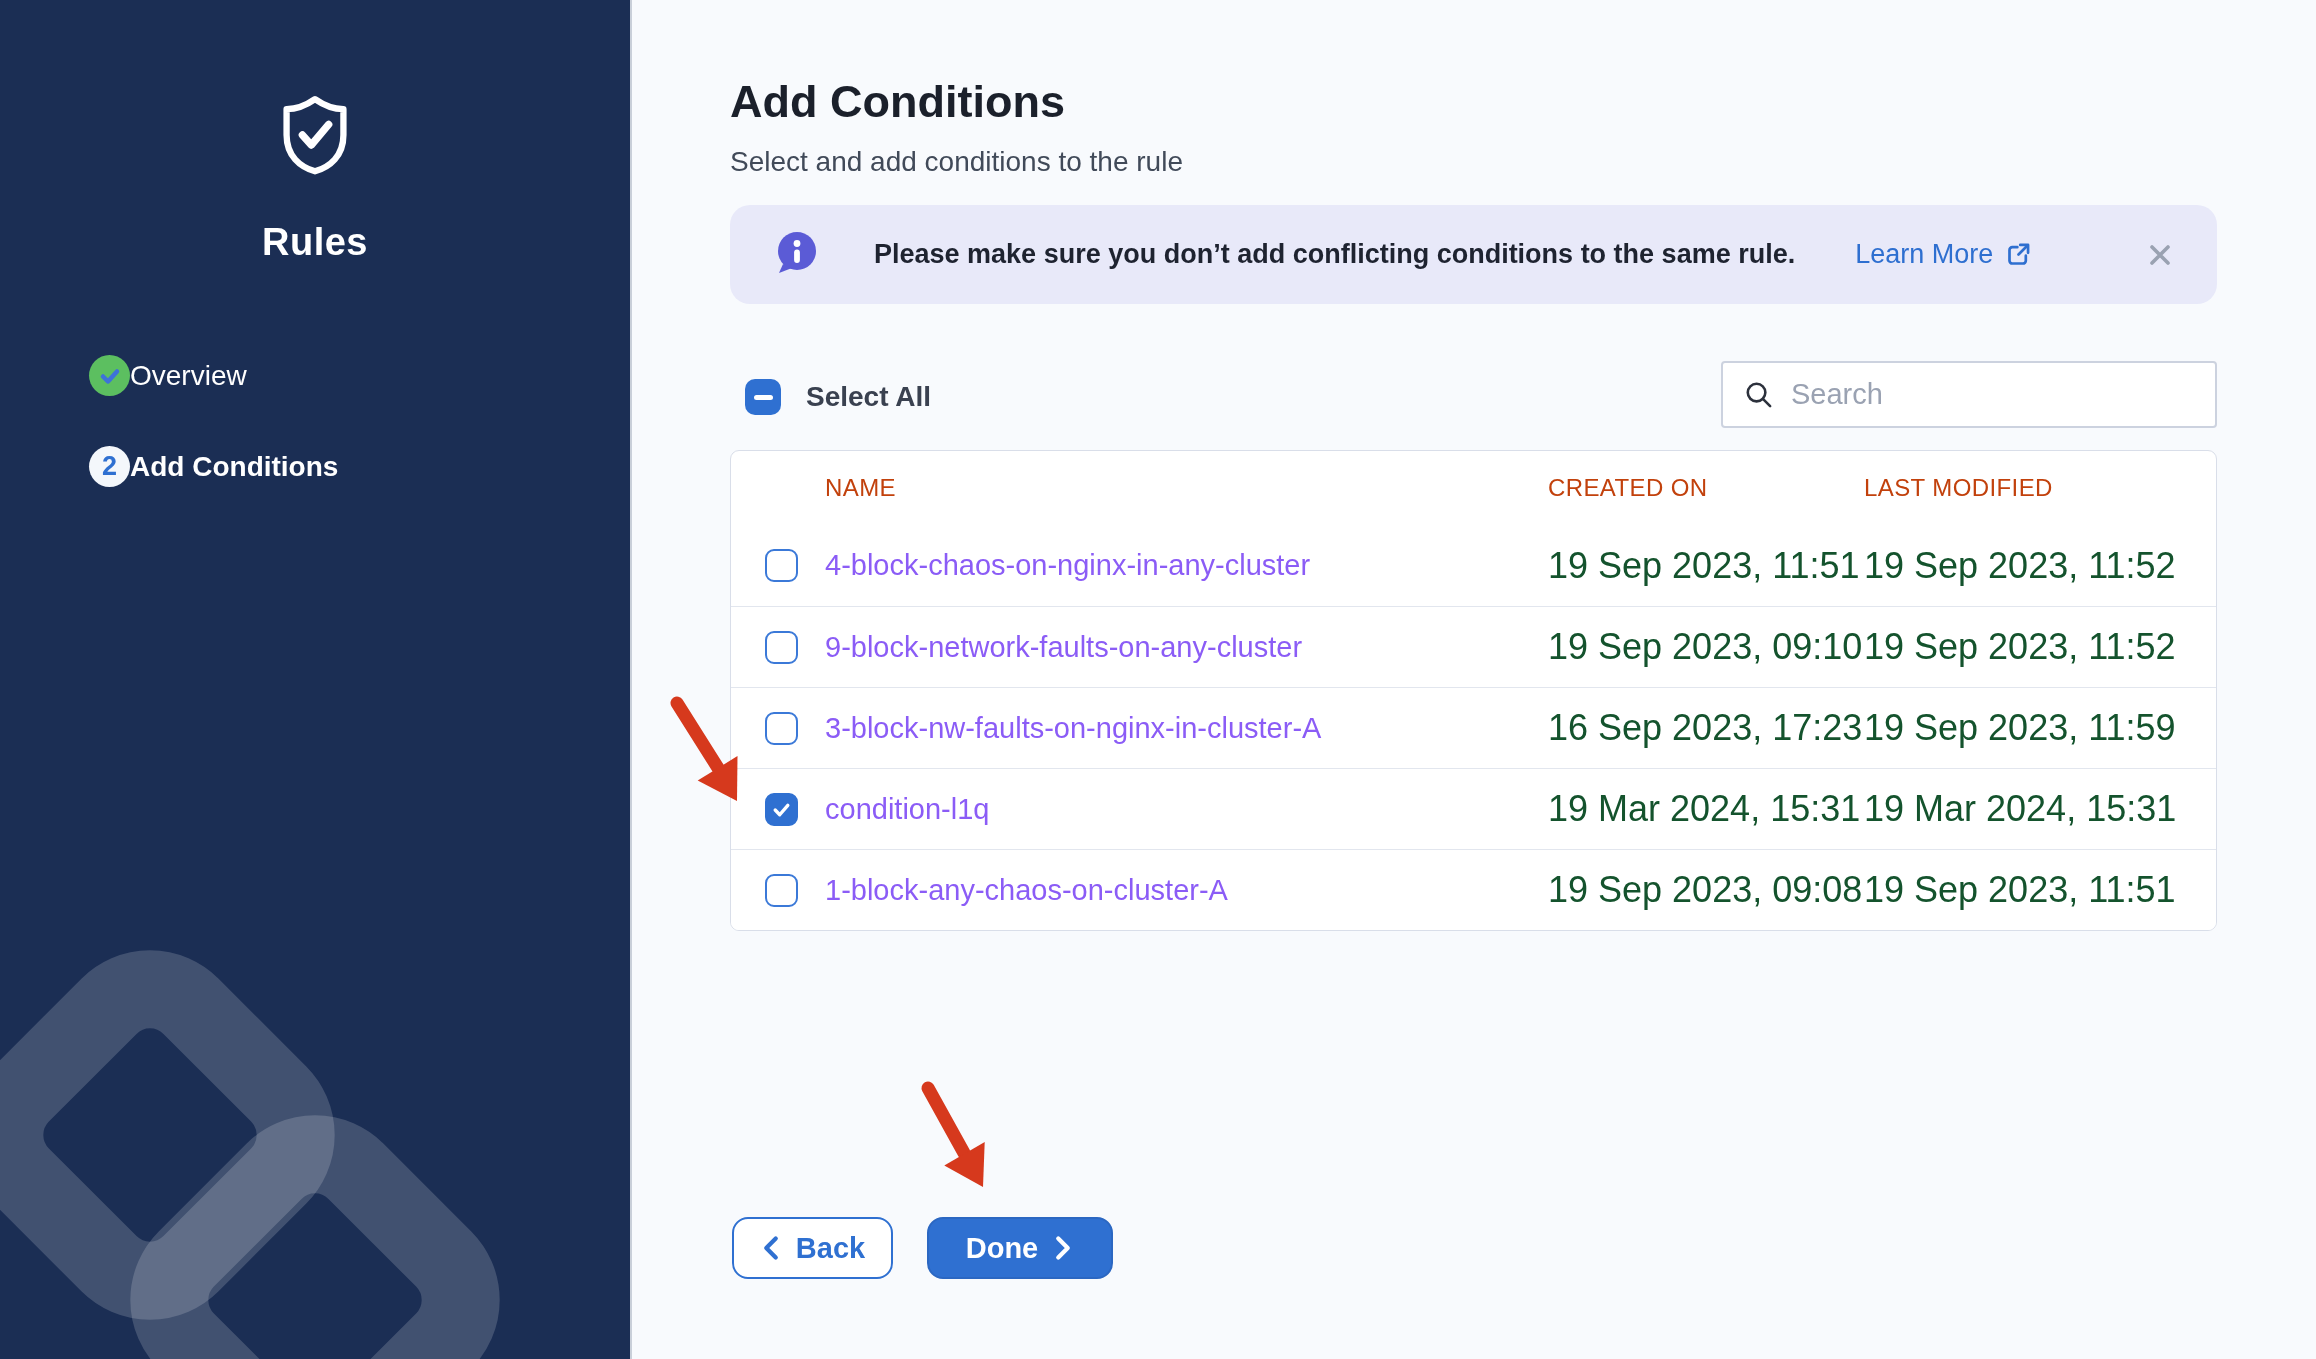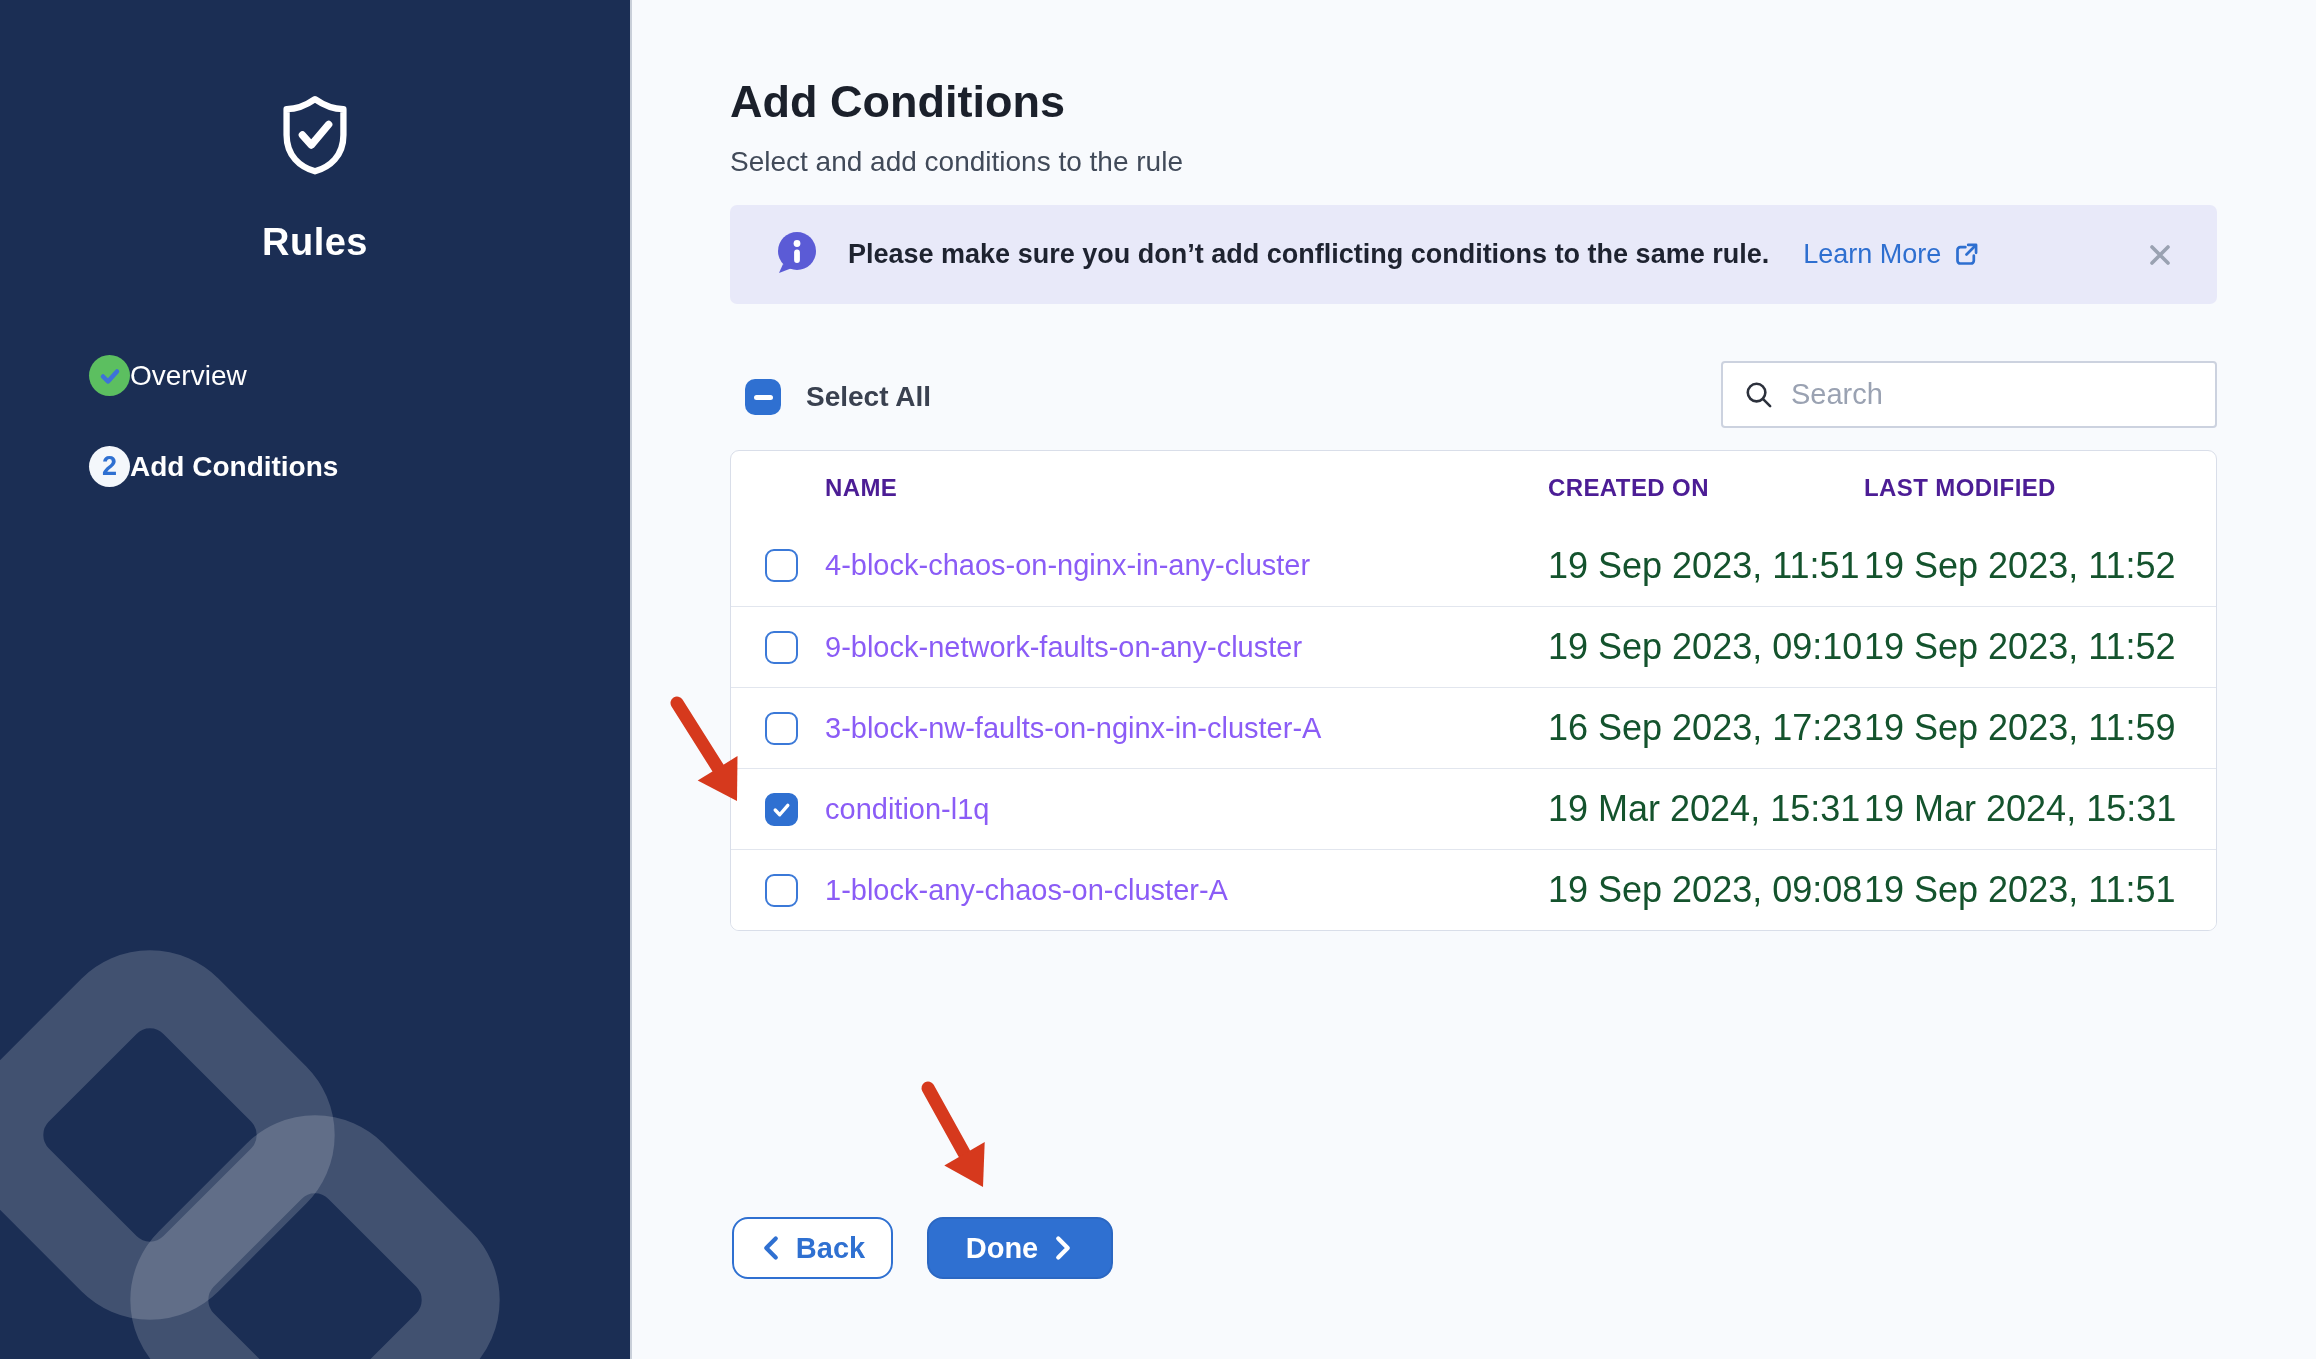--- a/index.html
+++ b/index.html
@@ -33,22 +33,22 @@
   .step-label.bold { font-weight:700; }
   .watermark { position:absolute; left:0; top:0; pointer-events:none; }
 
   
   .content { position:absolute; left:632px; top:0; right:0; bottom:0; background:#f8fafd; }
   .page-title { position:absolute; left:98px; top:76px; font-size:45px; font-weight:700; color:#1b202b; }
   .page-subtitle { position:absolute; left:98px; top:146px; font-size:28px; color:#414a59; }
 
   .banner {
     position:absolute; left:98px; top:205px; width:1487px; height:99px;
-    background:#e8e9f9; border-radius:7px;
-    display:flex; align-items:center; padding:0 42px 0 46px;
+    background:#e8e9f9; border-radius:20px;
+    display:flex; align-items:center; padding:0 42px 0 46px;gap:26px;
   }
   .banner-icon { flex:0 0 auto; margin-right:30px; }
   .banner-text { font-size:27px; font-weight:600; color:#1e2330; }
   .banner-link {
     display:flex; align-items:center; gap:12px; margin-left:34px;
     color:#2e6fd0; font-size:27px; font-weight:500; text-decoration:none; cursor:pointer;
   }
   .banner-close { margin-left:auto; background:none; border:none; cursor:pointer; line-height:0; }
 
   .select-all { position:absolute; left:113px; top:379px; display:flex; align-items:center; gap:25px; cursor:pointer; }
@@ -69,21 +69,21 @@
     border:none; outline:none; background:transparent; width:100%;
     font-size:29px; color:#2a303c; font-family:"Liberation Sans", sans-serif;
   }
   .search-box input::placeholder { color:#9aa2b2; }
 
   .table {
     position:absolute; left:98px; top:450px; width:1487px;
     background:#ffffff; border:1px solid #d9dee9; border-radius:9px; overflow:hidden;
   }
   .thead { display:flex; align-items:center; height:74px; }
-  .th { font-size:24px; font-weight:700; color:#4c1d95; letter-spacing:.4px; }
+  .th { font-size:24px; font-weight:400; color:#c2410c; letter-spacing:.4px; }
   .col-cb { width:94px; flex:0 0 auto; padding-left:34px; }
   .col-name { width:723px; flex:0 0 auto; }
   .col-created { width:316px; flex:0 0 auto; }
   .col-modified { flex:1 1 auto; }
   .row { display:flex; align-items:center; height:81px; border-top:1px solid #e2e6ee; cursor:pointer; background:#ffffff; }
   .row-cb {
     width:33px; height:33px; border-radius:9px; border:2.5px solid #3b79d8; background:#ffffff;
     display:flex; align-items:center; justify-content:center; cursor:pointer;
   }
   .row-cb svg { display:none; }

